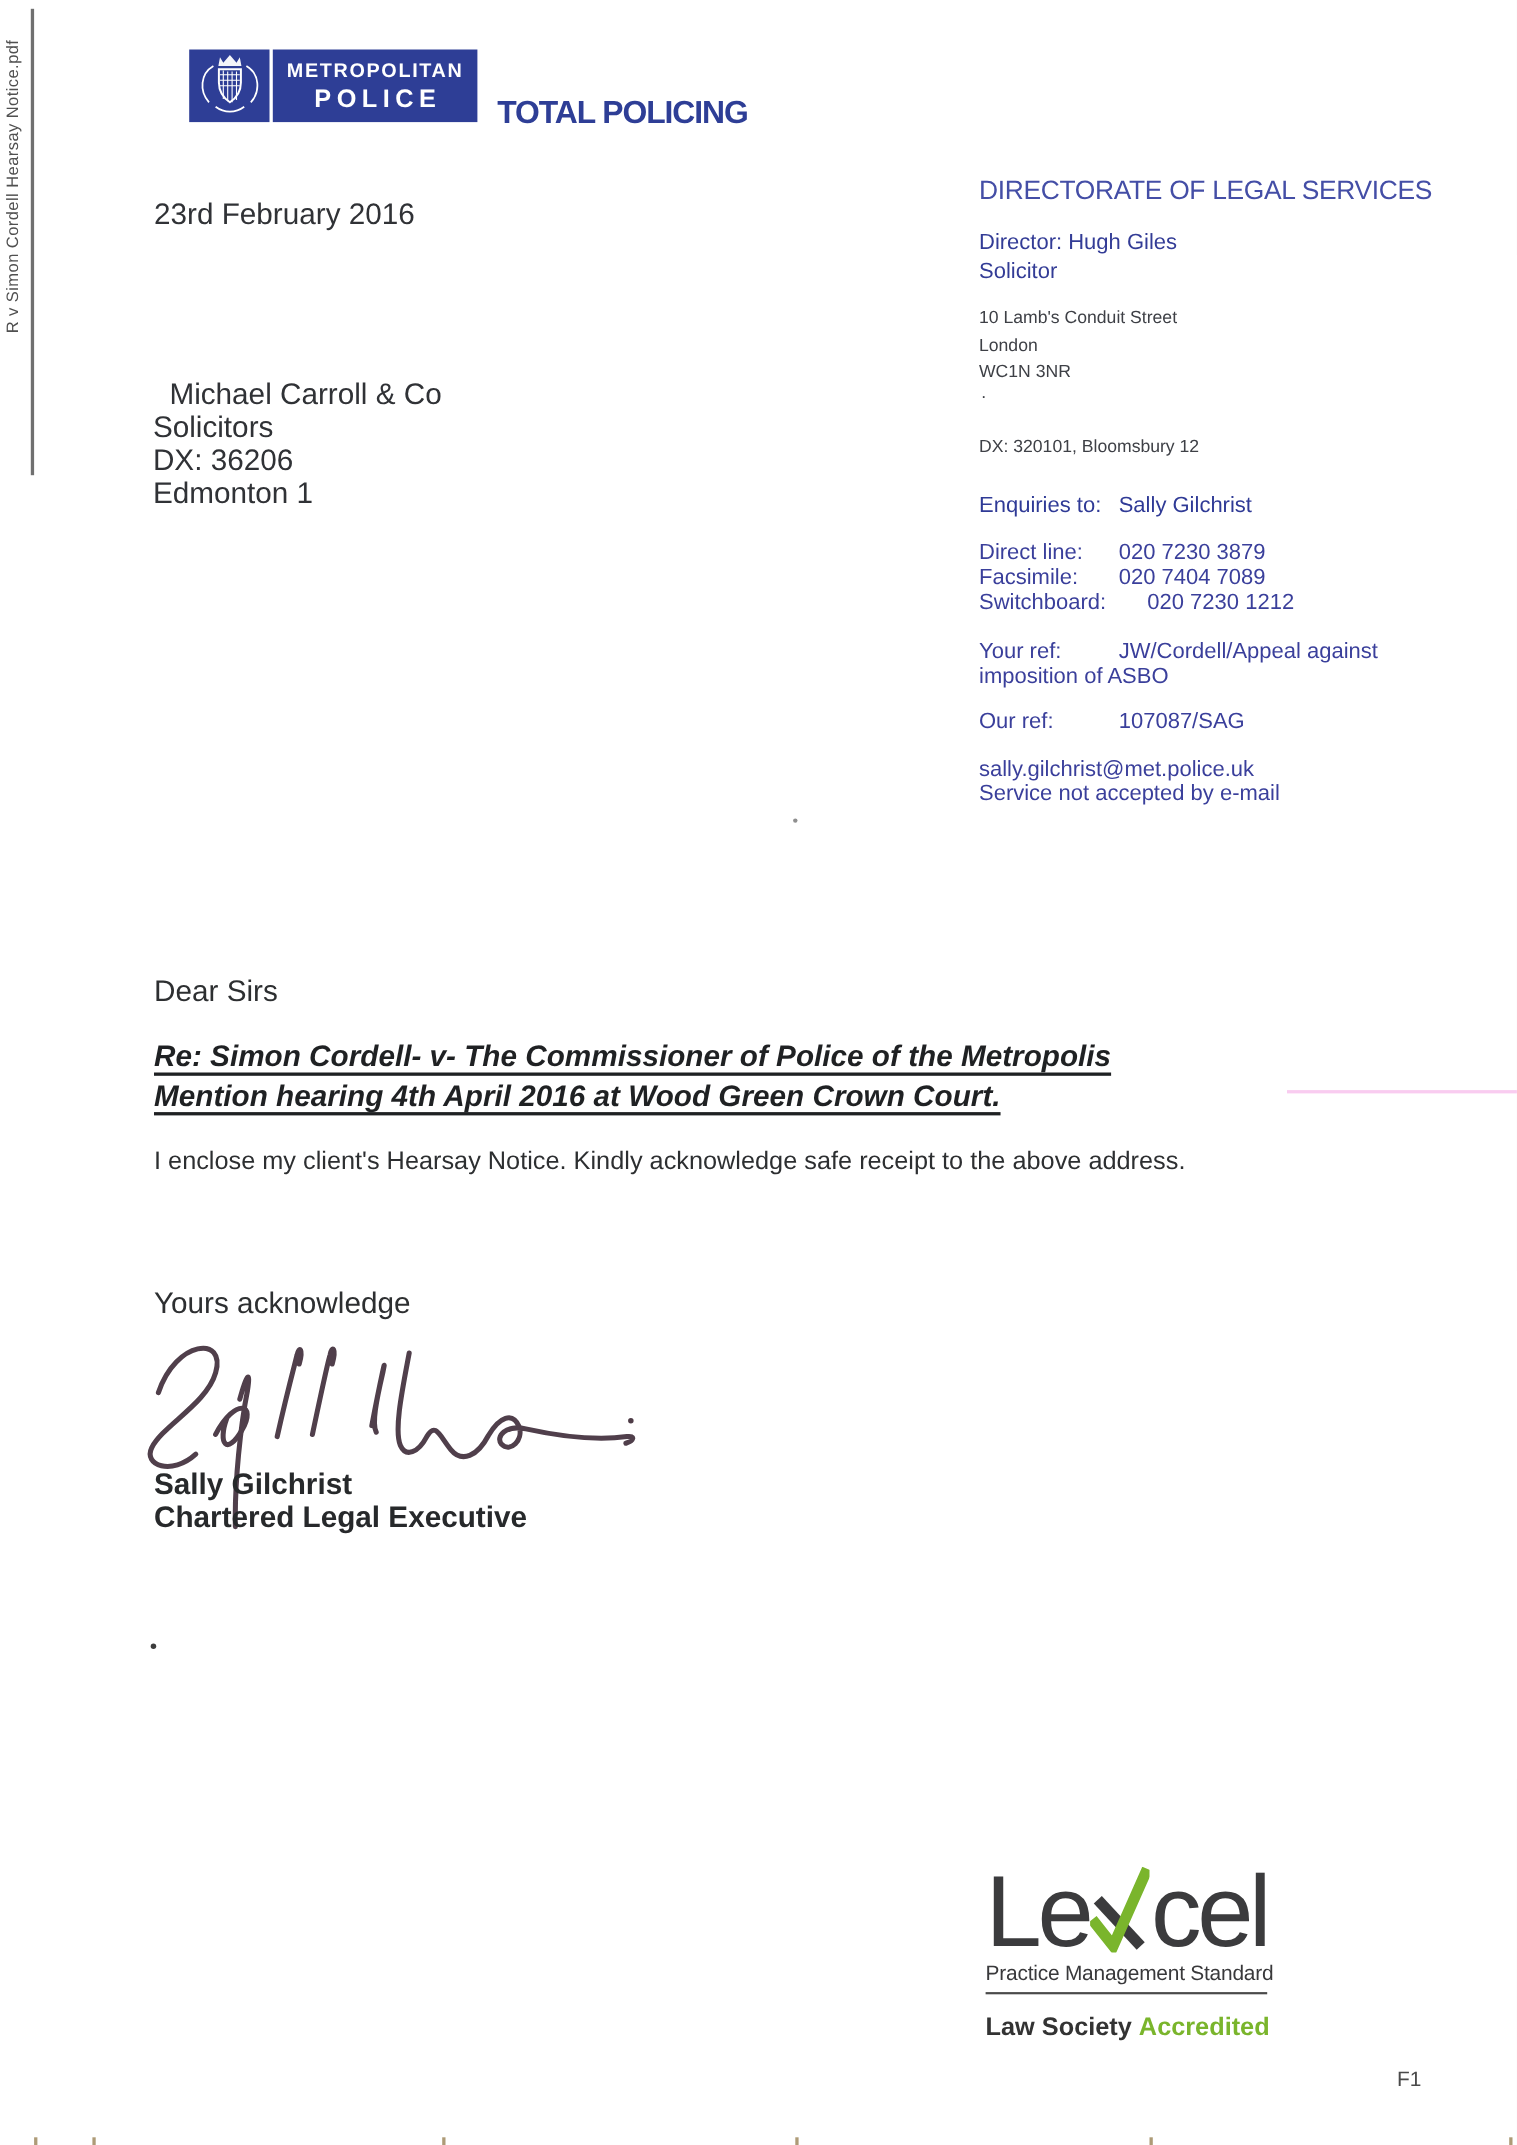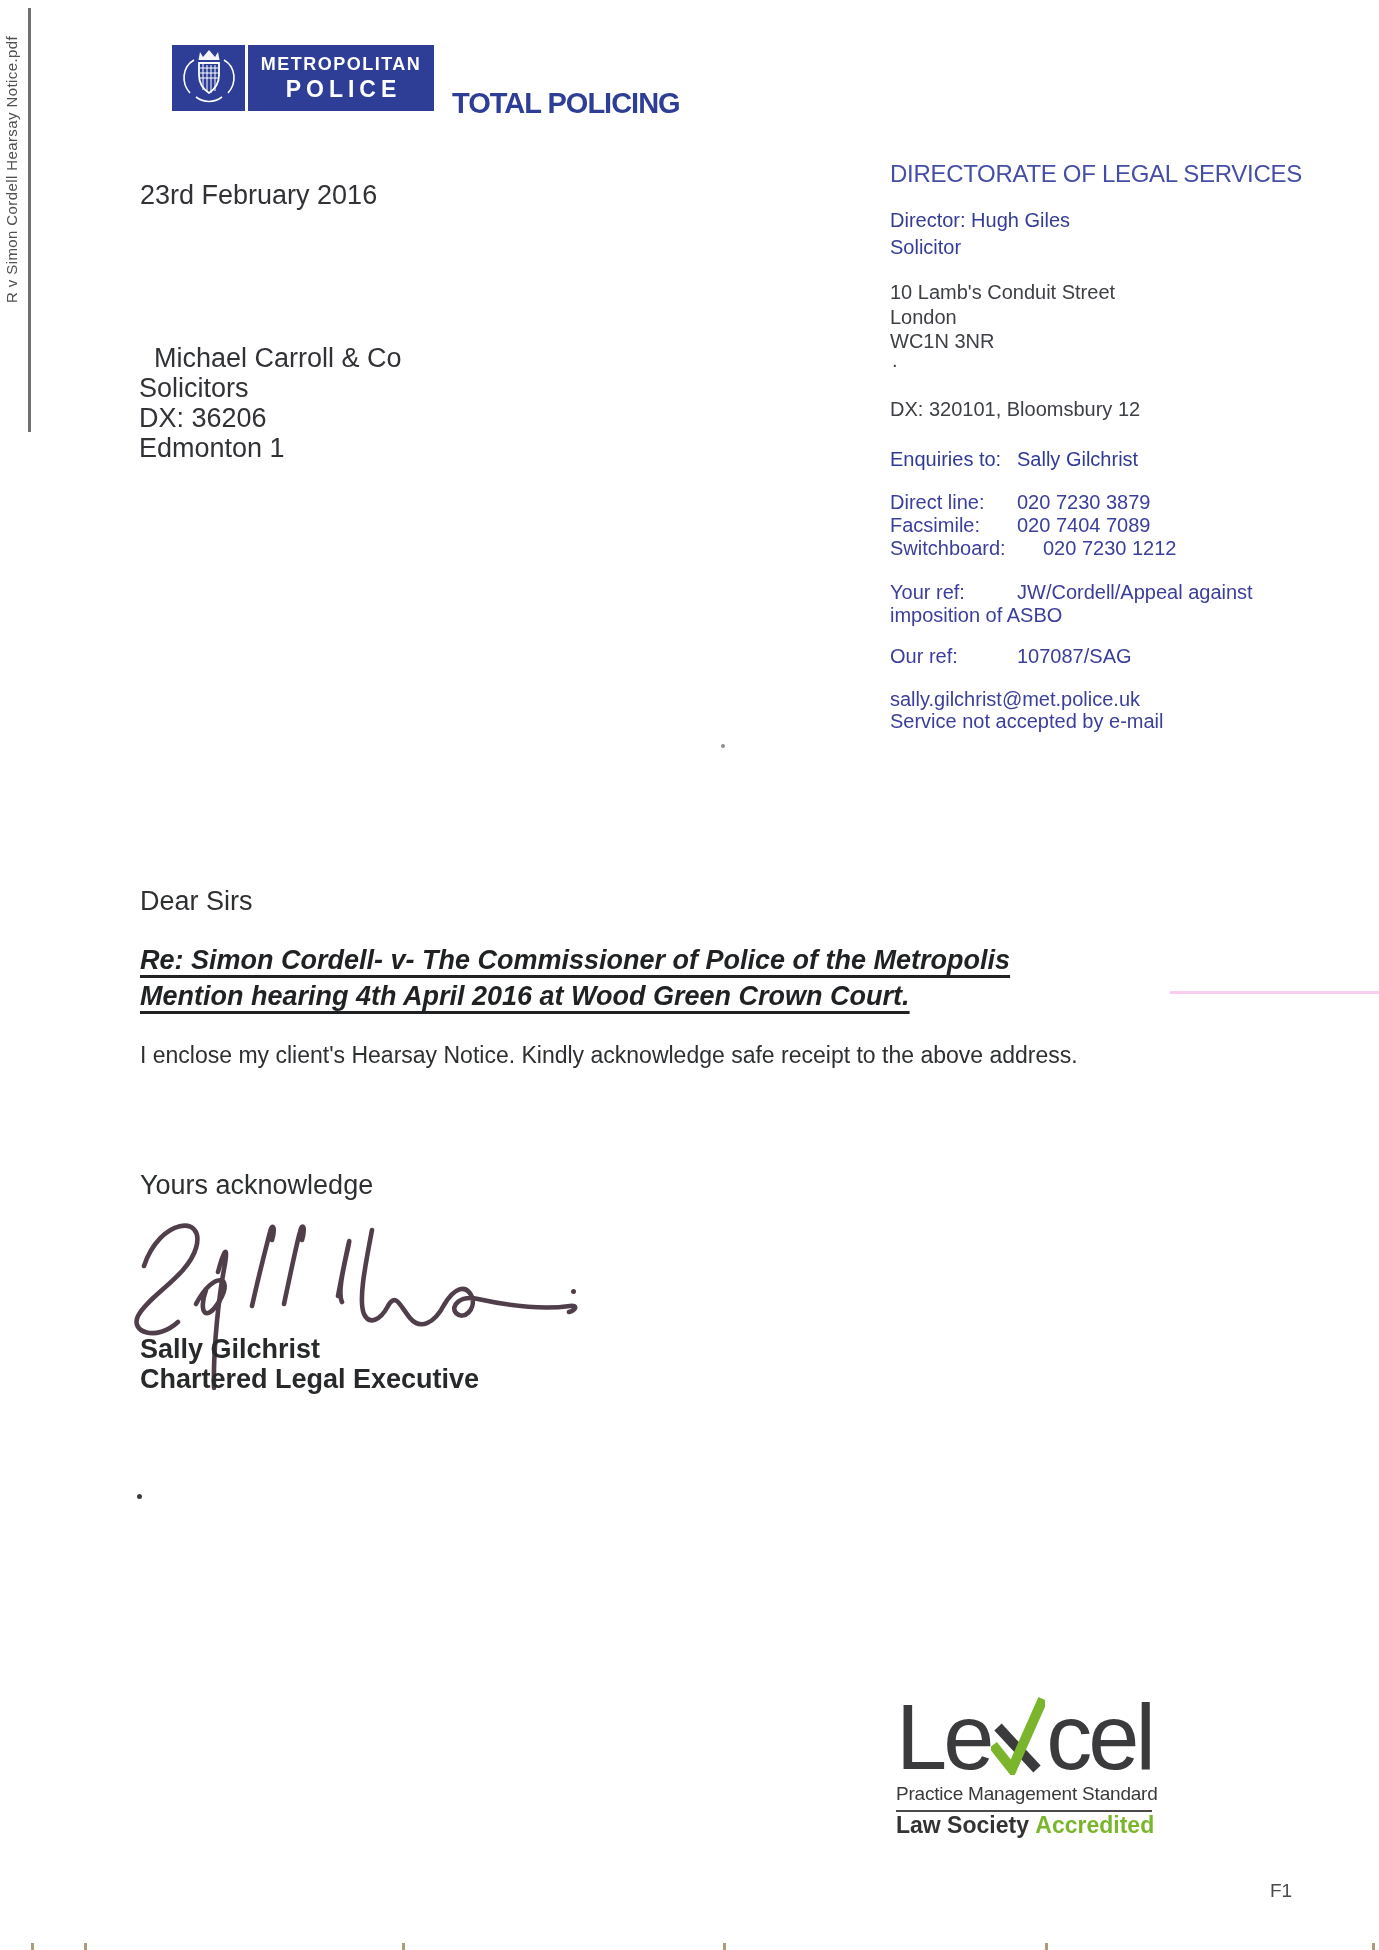--- a/index.html
+++ b/index.html
@@ -23,21 +23,21 @@
   
   .crest-box{position:absolute;left:172px;top:45px;width:73px;height:66px;background:#2e3e96;display:flex;align-items:center;justify-content:center;}
   .name-box{position:absolute;left:248px;top:45px;width:186px;height:66px;background:#2e3e96;display:flex;flex-direction:column;align-items:center;justify-content:center;color:#fff;}
   .name-line1{font-size:18px;font-weight:bold;letter-spacing:1.5px;}
   .name-line2{font-size:23px;font-weight:bold;letter-spacing:5px;margin-top:1px;text-indent:5px;}
   .tagline{left:452px;top:87px;font-size:29px;font-weight:bold;letter-spacing:-1px;color:#2e3e96;}
 
   
   .dls-heading{left:890px;top:160px;font-size:24px;letter-spacing:-.3px;color:#444ea6;}
   .dls-bold{font-size:20px;font-weight:normal;color:#333c96;}
-  .dls-gray{font-size:20px;color:#3e4046;}
+  .dls-gray{font-size:16px;color:#3e4046;}
   .dls-blue{font-size:20px;color:#3a3f9b;}
 
   
   .ltr-black{font-size:27px;color:#303236;}
 
   .salutation{left:140px;top:886px;font-size:27px;color:#2d2f31;}
   .subject{
     font-size:27px;font-weight:bold;font-style:italic;color:#1f2123;
     text-decoration:underline;text-decoration-thickness:2.5px;text-underline-offset:6px;
   }
@@ -51,21 +51,21 @@
   .dot{position:absolute;border-radius:50%;}
   .pink-line{position:absolute;left:1170px;top:991px;width:209px;height:3px;background:#f9ccf0;}
   .tick{position:absolute;top:1943px;width:3px;height:7px;background:rgba(160,137,95,.85);}
 
   
   .lexcel{position:absolute;left:896px;top:1697px;width:270px;}
   .lexcel-wordmark{font-size:92px;line-height:80px;letter-spacing:-4px;color:#3b3b3d;white-space:nowrap;}
   .lexcel-wordmark svg{vertical-align:-6px;margin:0 1px;}
   .lexcel-subtitle{margin-top:6px;font-size:19px;letter-spacing:-.2px;color:#39393b;white-space:nowrap;}
   .lexcel-divider{margin-top:5px;width:256px;height:2px;background:#4a4a4a;}
-  .lexcel-law{margin-top:0;font-size:23px;font-weight:bold;white-space:nowrap;}
+  .lexcel-law{margin-top:16px;font-size:23px;font-weight:bold;white-space:nowrap;}
   .law-dark{color:#333333;}
   .law-green{color:#7ab52c;}
 
   .footer-path{left:62px;top:1880px;font-size:19px;color:#343434;}
   .footer-page{left:1270px;top:1880px;font-size:19px;color:#4a4a4a;}
 </style>
 </head>
 <body>
 
 <div class="page">

